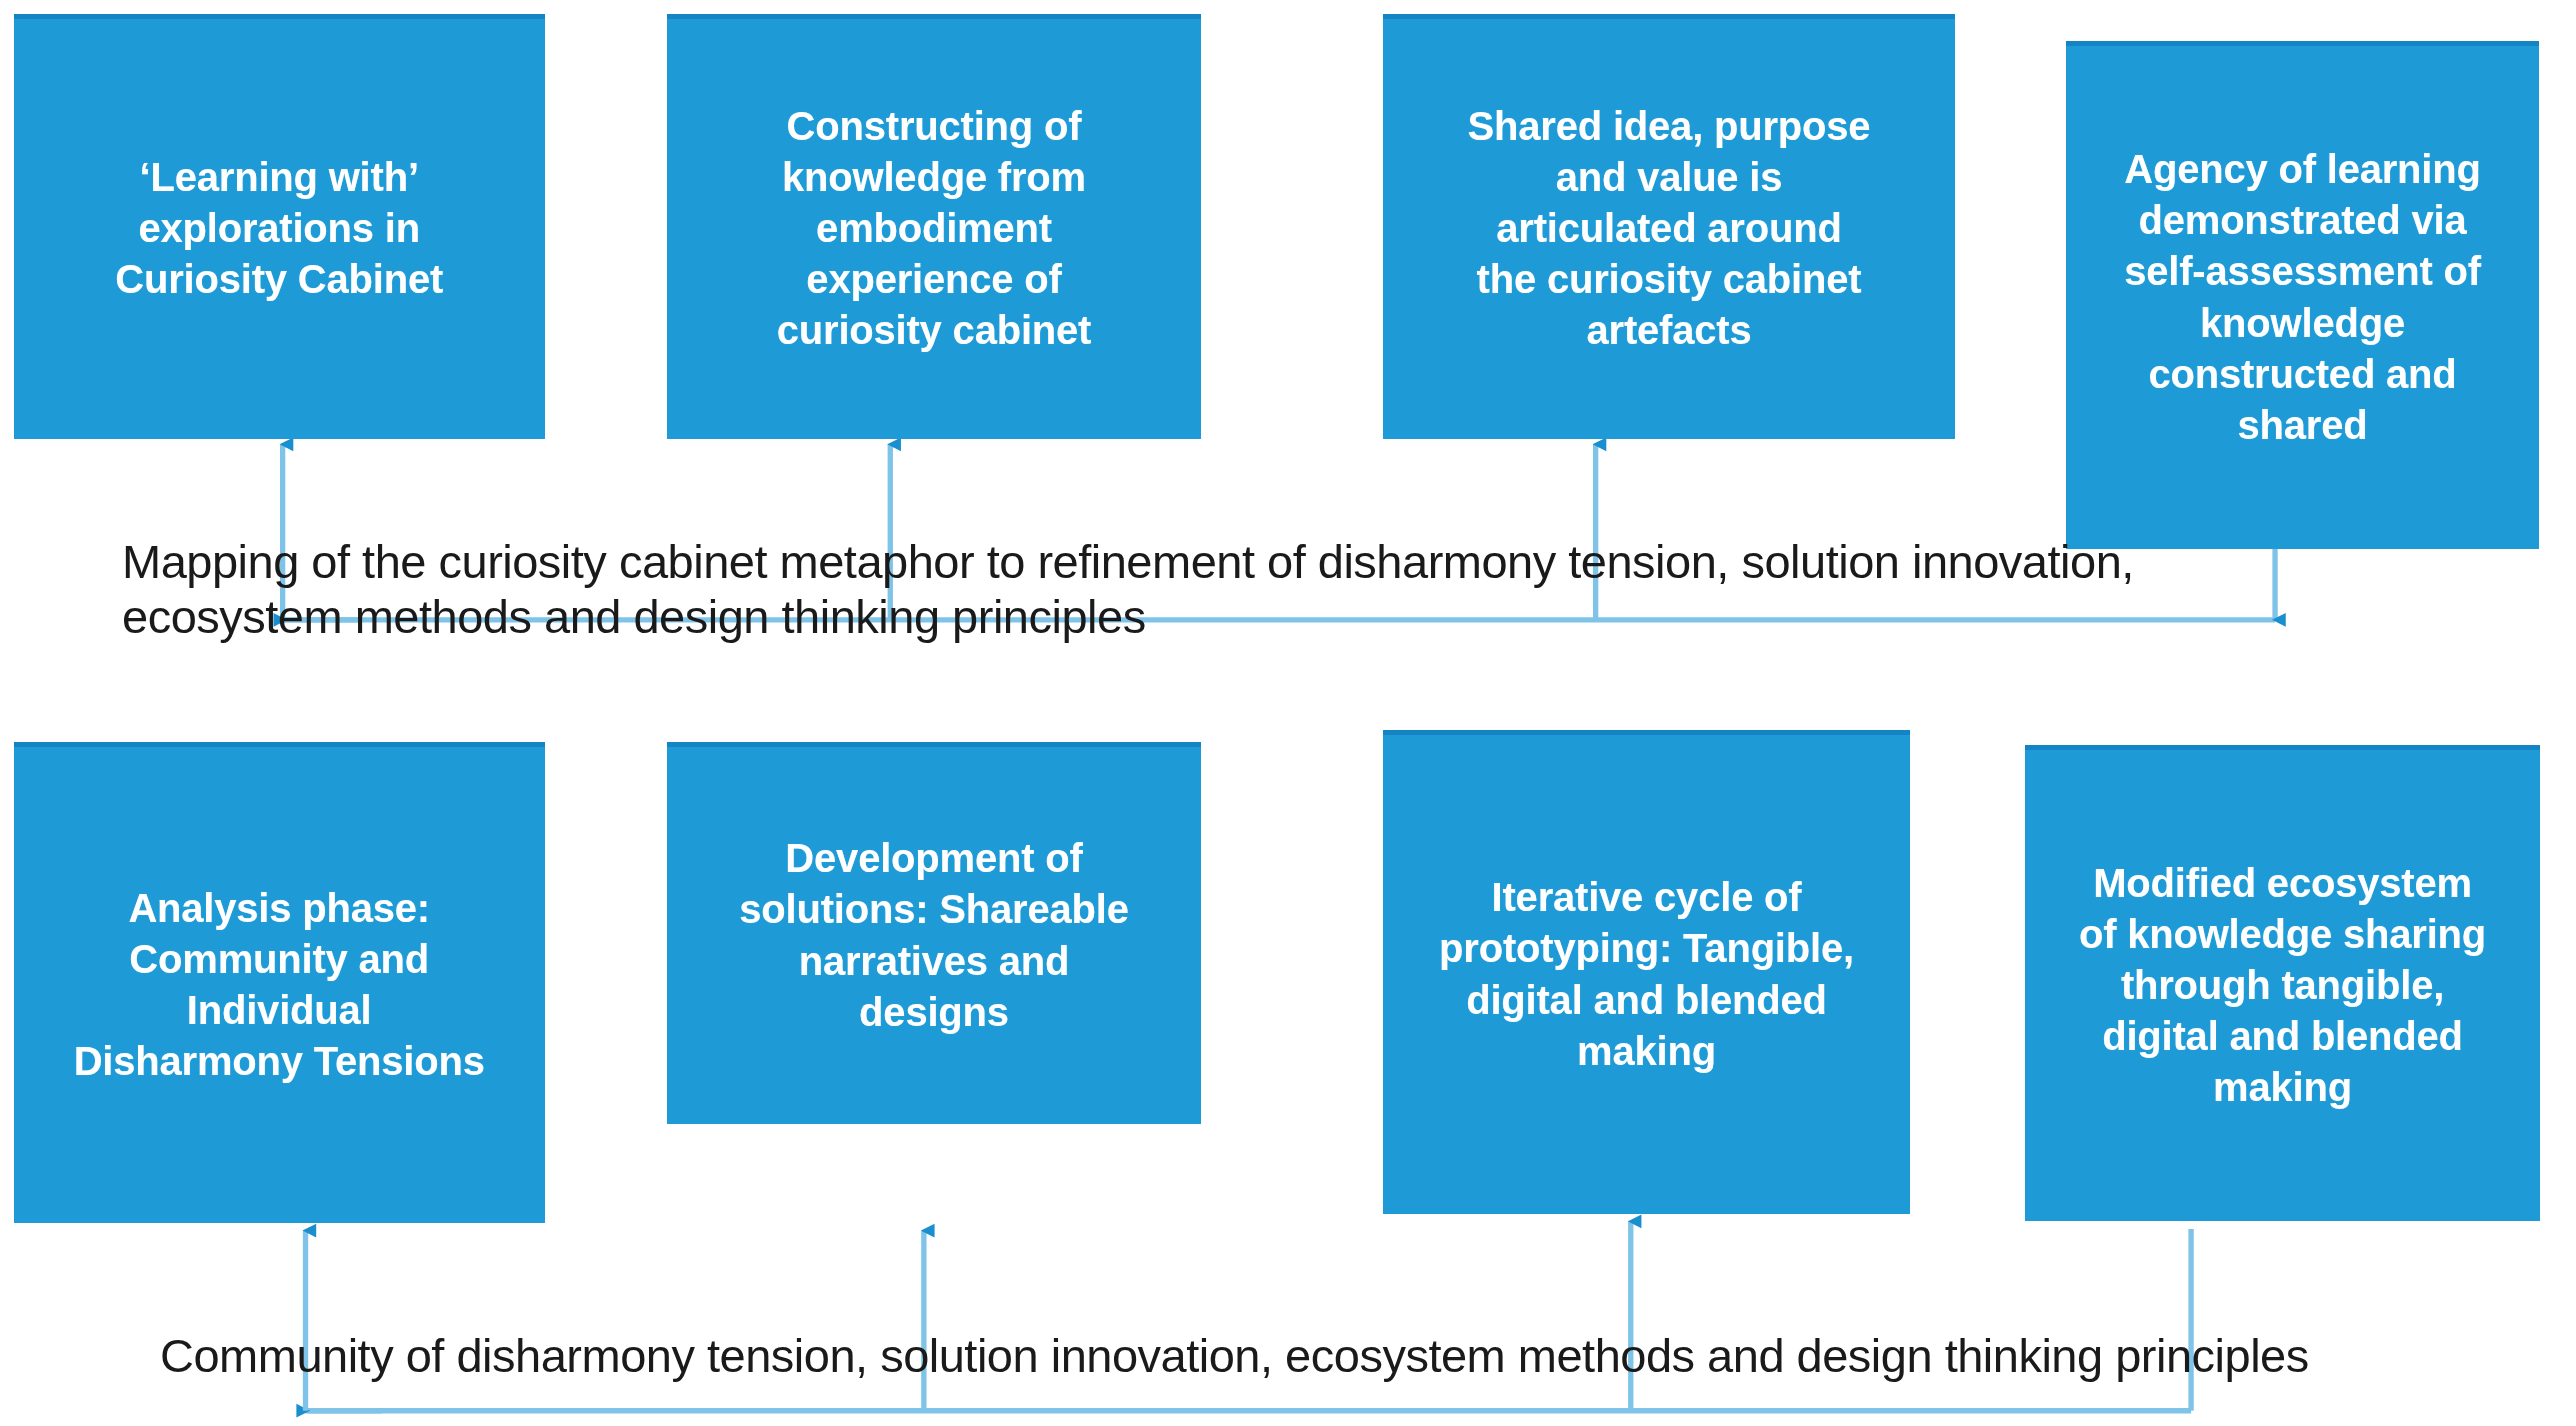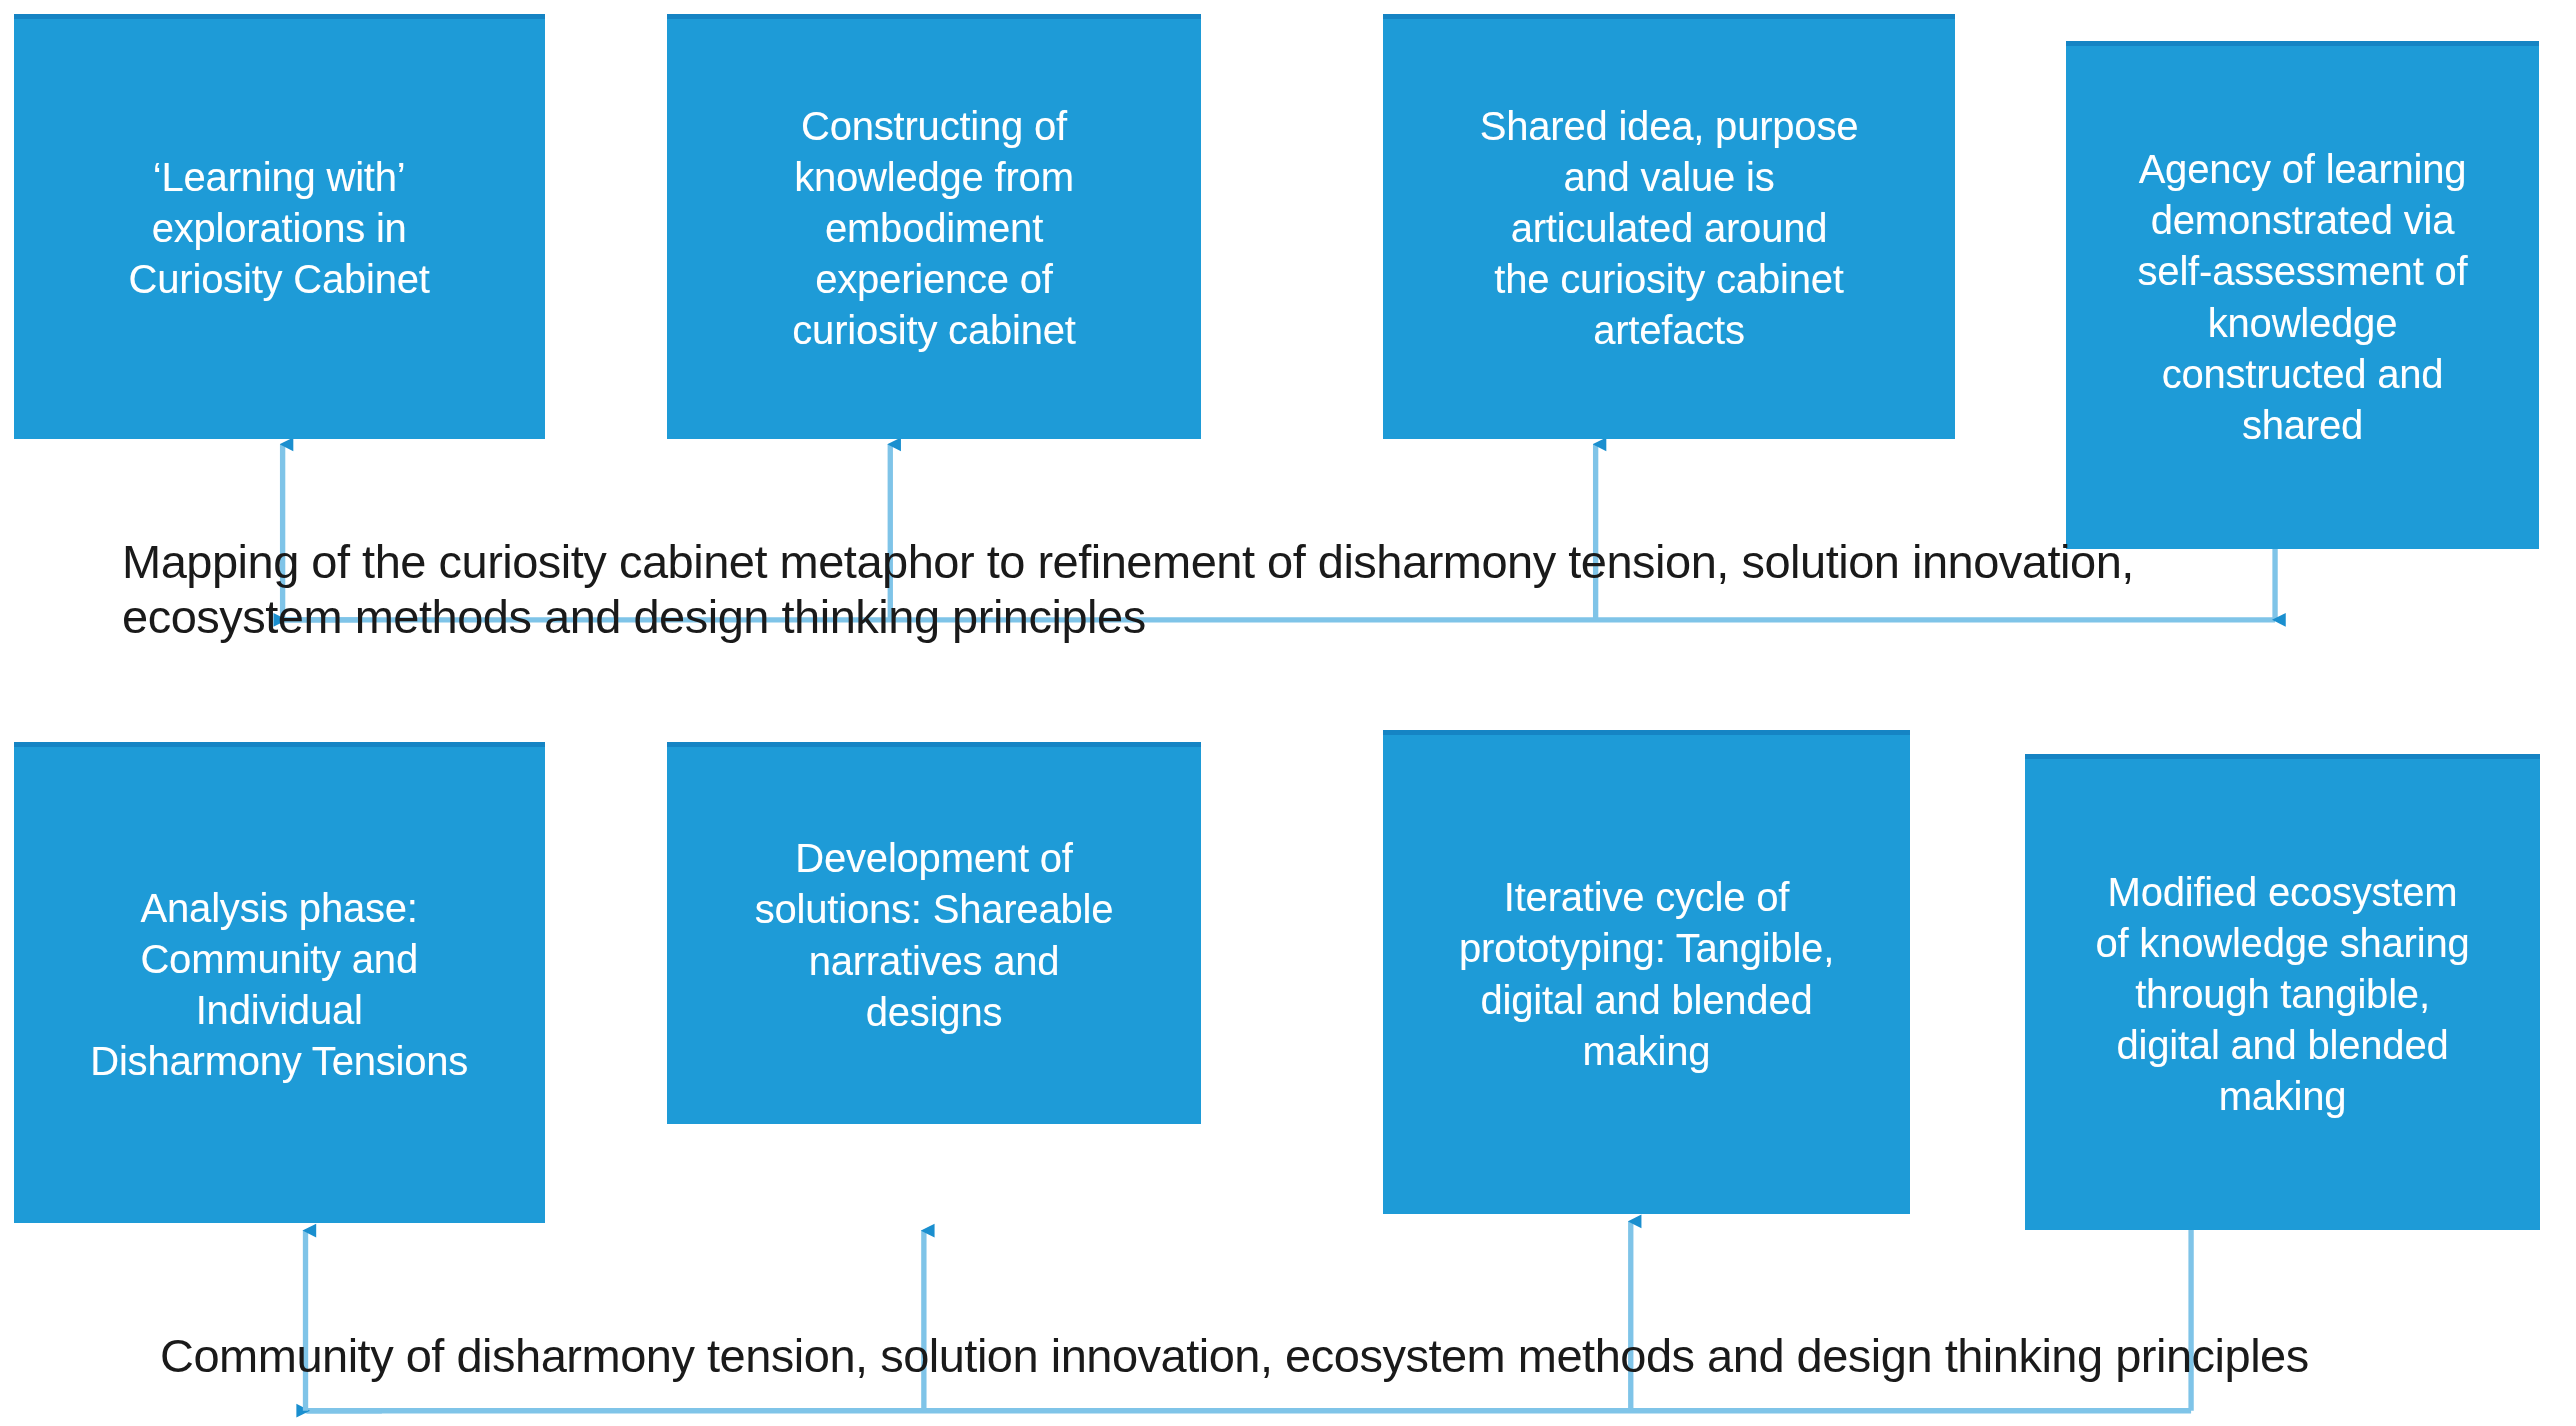--- a/index.html
+++ b/index.html
@@ -27,39 +27,39 @@
     border-top: 5.3px solid #1584C4;
     display: flex;
     align-items: center;
     justify-content: center;
     text-align: center;
     padding: 6.1px 13.7px;
   }
   .node-label {
     color: #ffffff;
     font-family: "Liberation Sans", sans-serif;
-    font-weight: 400;
+    font-weight: 700;
     font-size: 40px;
     line-height: 1.28;
     letter-spacing: -0.2px;
     white-space: pre-line;
     text-shadow: 0 0 0.8px rgba(255,255,255,0.35);
   }
 
   
   #node-top-1 { left: 13.7px;   top: 13.7px;  width: 239px; height: 425px; }
   #node-top-2 { left: 667px;  top: 13.7px;  width: 534px; height: 425px; }
   #node-top-3 { left: 1383px; top: 13.7px;  width: 572px; height: 425px; }
   #node-top-4 { left: 2066px; top: 41px;  width: 473px; height: 508px; }
 
   
   #node-bot-1 { left: 13.7px;   top: 742px; width: 531px; height: 481px; }
   #node-bot-2 { left: 667px;  top: 742px; width: 534px; height: 382px; }
   #node-bot-3 { left: 1383px; top: 730px; width: 527px; height: 484px; }
-  #node-bot-4 { left: 2025px; top: 745px; width: 515px; height: 476px; margin-top: 9px; }
+  #node-bot-4 { left: 2025px; top: 745px; width: 515px; height: 476px; }
 
   
   #node-top-1 { width: 531px; }
   #node-top-1 .node-label { font-size: 40px; }
 
   
   #connectors {
     position: absolute;
     left: 0;
     top: 0;

